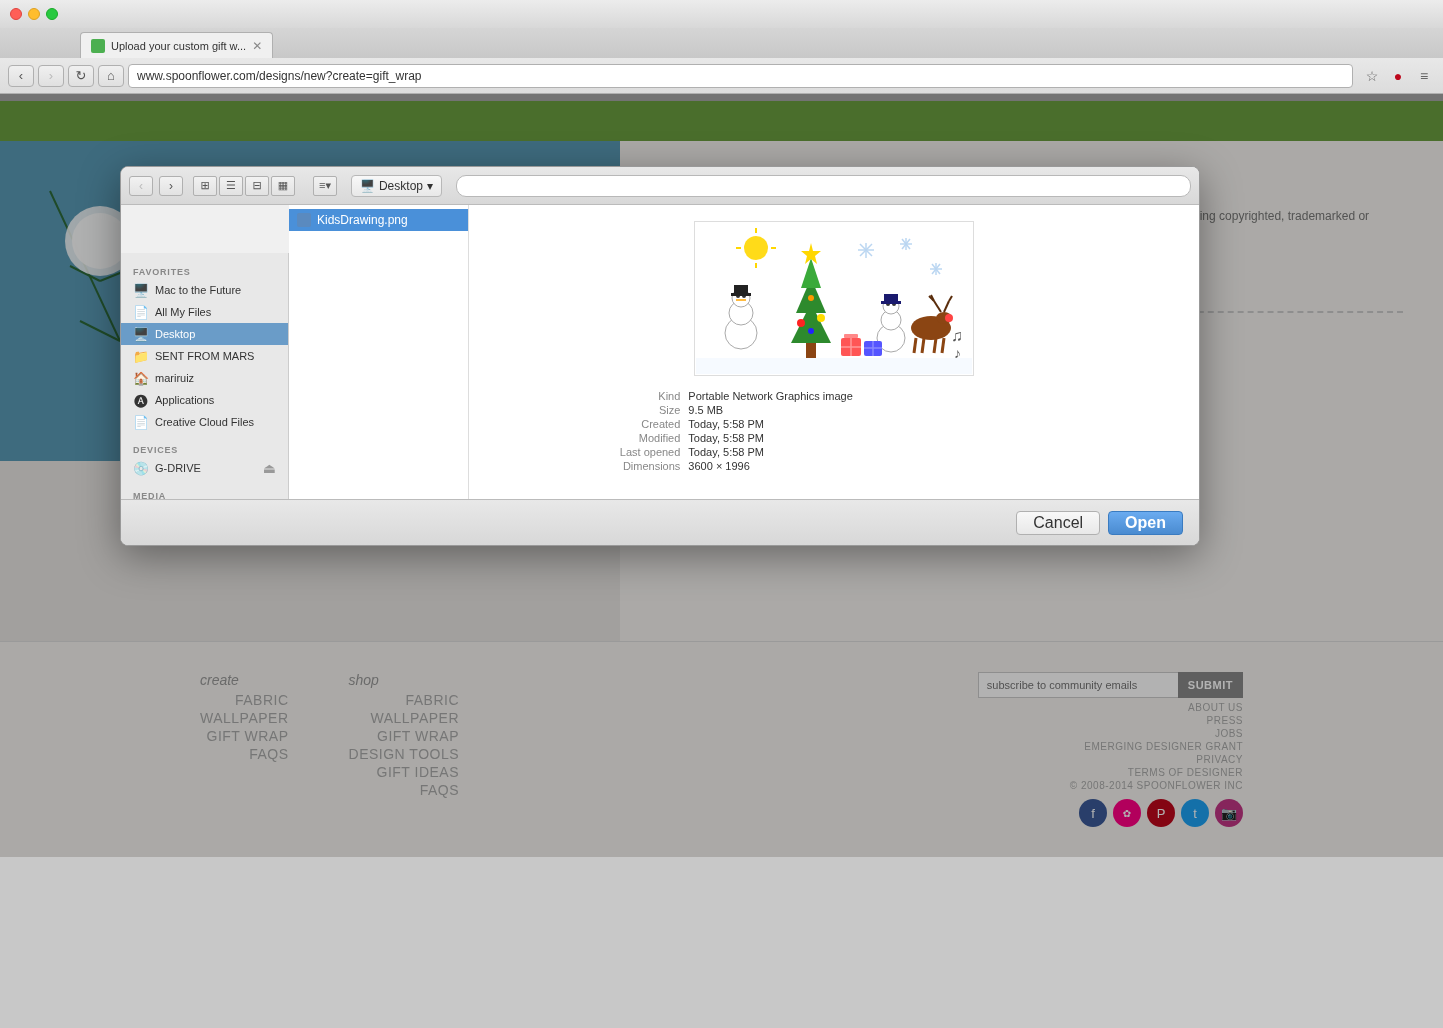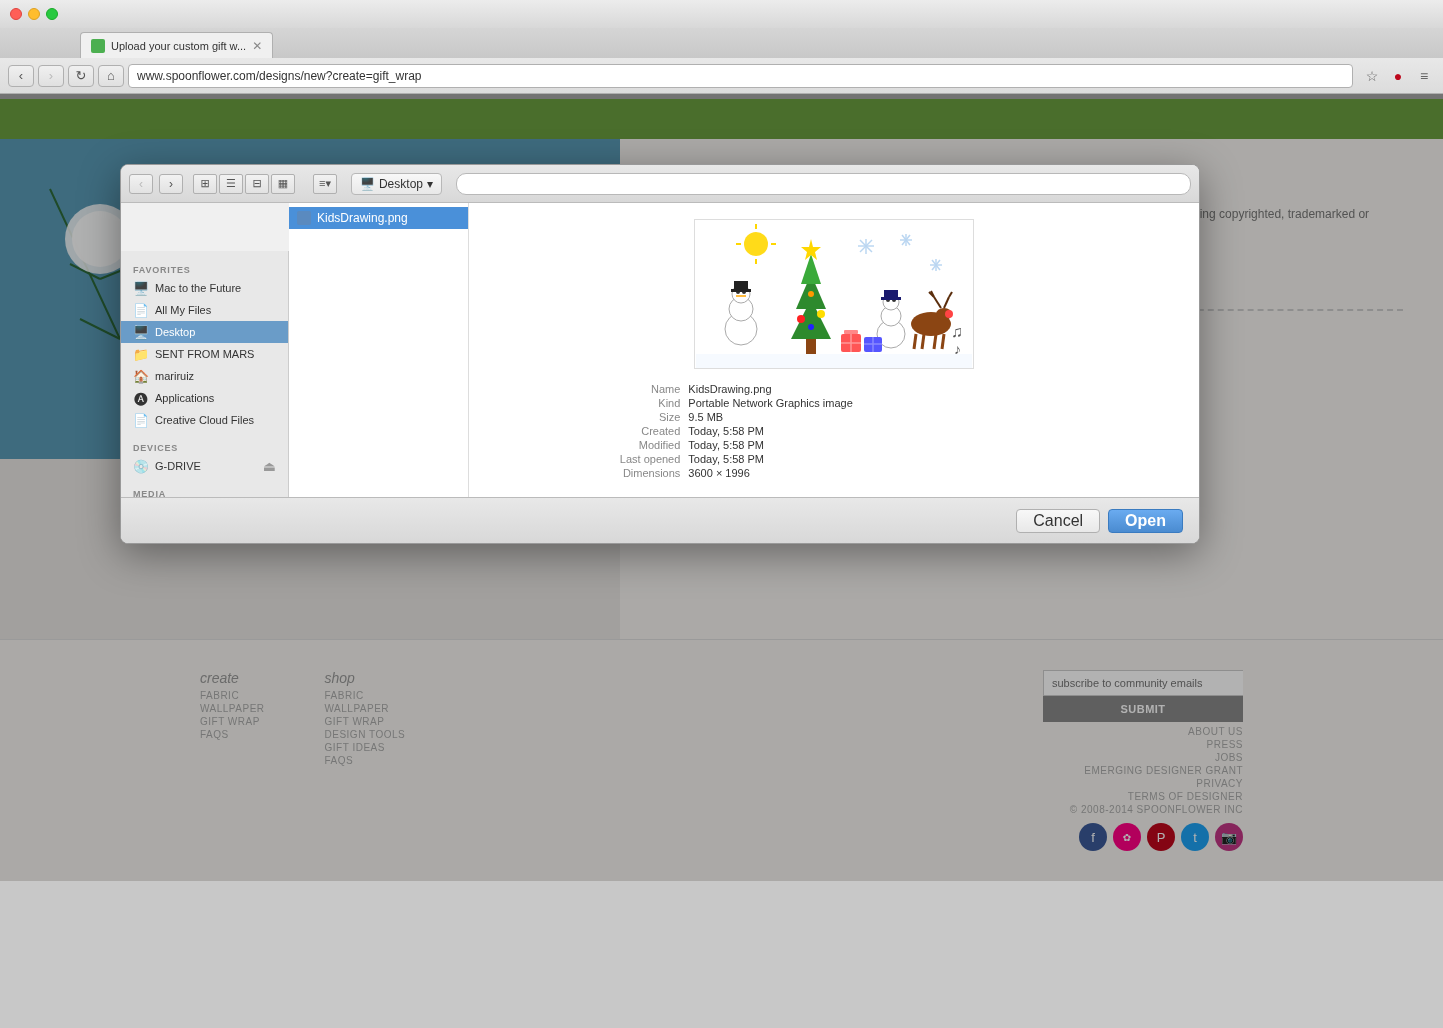--- a/index.html
+++ b/index.html
@@ -9,21 +9,21 @@
       width: 1443px;
       height: 1028px;
       overflow: hidden;
       position: relative;
     }
 
     
     .browser-chrome {
       width: 100%;
       background: #e0e0e0;
-      border-bottom: 5px solid #737373;
+      border-bottom: 7px solid #737373;
     }
     .browser-title-bar {
       height: 28px;
       background: linear-gradient(to bottom, #ececec, #d8d8d8);
       display: flex;
       align-items: center;
       padding: 0 10px;
       gap: 6px;
     }
     .traffic-light {
@@ -162,36 +162,36 @@
       color: #999;
       margin-bottom: 4px;
       font-weight: normal;
     }
     .footer-col-links {
       display: flex;
       flex-direction: column;
       gap: 2px;
     }
     .footer-link {
-      font-size: 10px;
+      font-size: 14px;
       color: #aaa;
       text-decoration: none;
       letter-spacing: 0.5px;
+      text-align: right;
     }
     .footer-right {
       margin-left: auto;
       display: flex;
       flex-direction: column;
       align-items: flex-end;
       gap: 4px;
     }
     .email-subscribe {
       display: flex;
       gap: 0;
-      flex-direction: column;
     }
     .email-input {
       height: 26px;
       width: 200px;
       border: 1px solid #ccc;
       border-right: none;
       padding: 0 8px;
       font-size: 11px;
       color: #999;
       background: white;
@@ -868,24 +868,20 @@
 
               <text x="255" y="118" font-size="16" fill="#555" font-family="serif">♫</text>
               <text x="258" y="135" font-size="14" fill="#555" font-family="serif">♪</text>
 
               <rect x="0" y="135" width="276" height="16" fill="#eef5ff" opacity="0.5"></rect>
             </svg>
           </div>
 
           <table class="file-info-table">
             <tbody>
-                <tr>
-              <td>Name</td>
-              <td>KidsDrawing.png</td>
-            </tr>
             <tr>
               <td>Kind</td>
               <td>Portable Network Graphics image</td>
             </tr>
             <tr>
               <td>Size</td>
               <td>9.5 MB</td>
             </tr>
             <tr>
               <td>Created</td>

